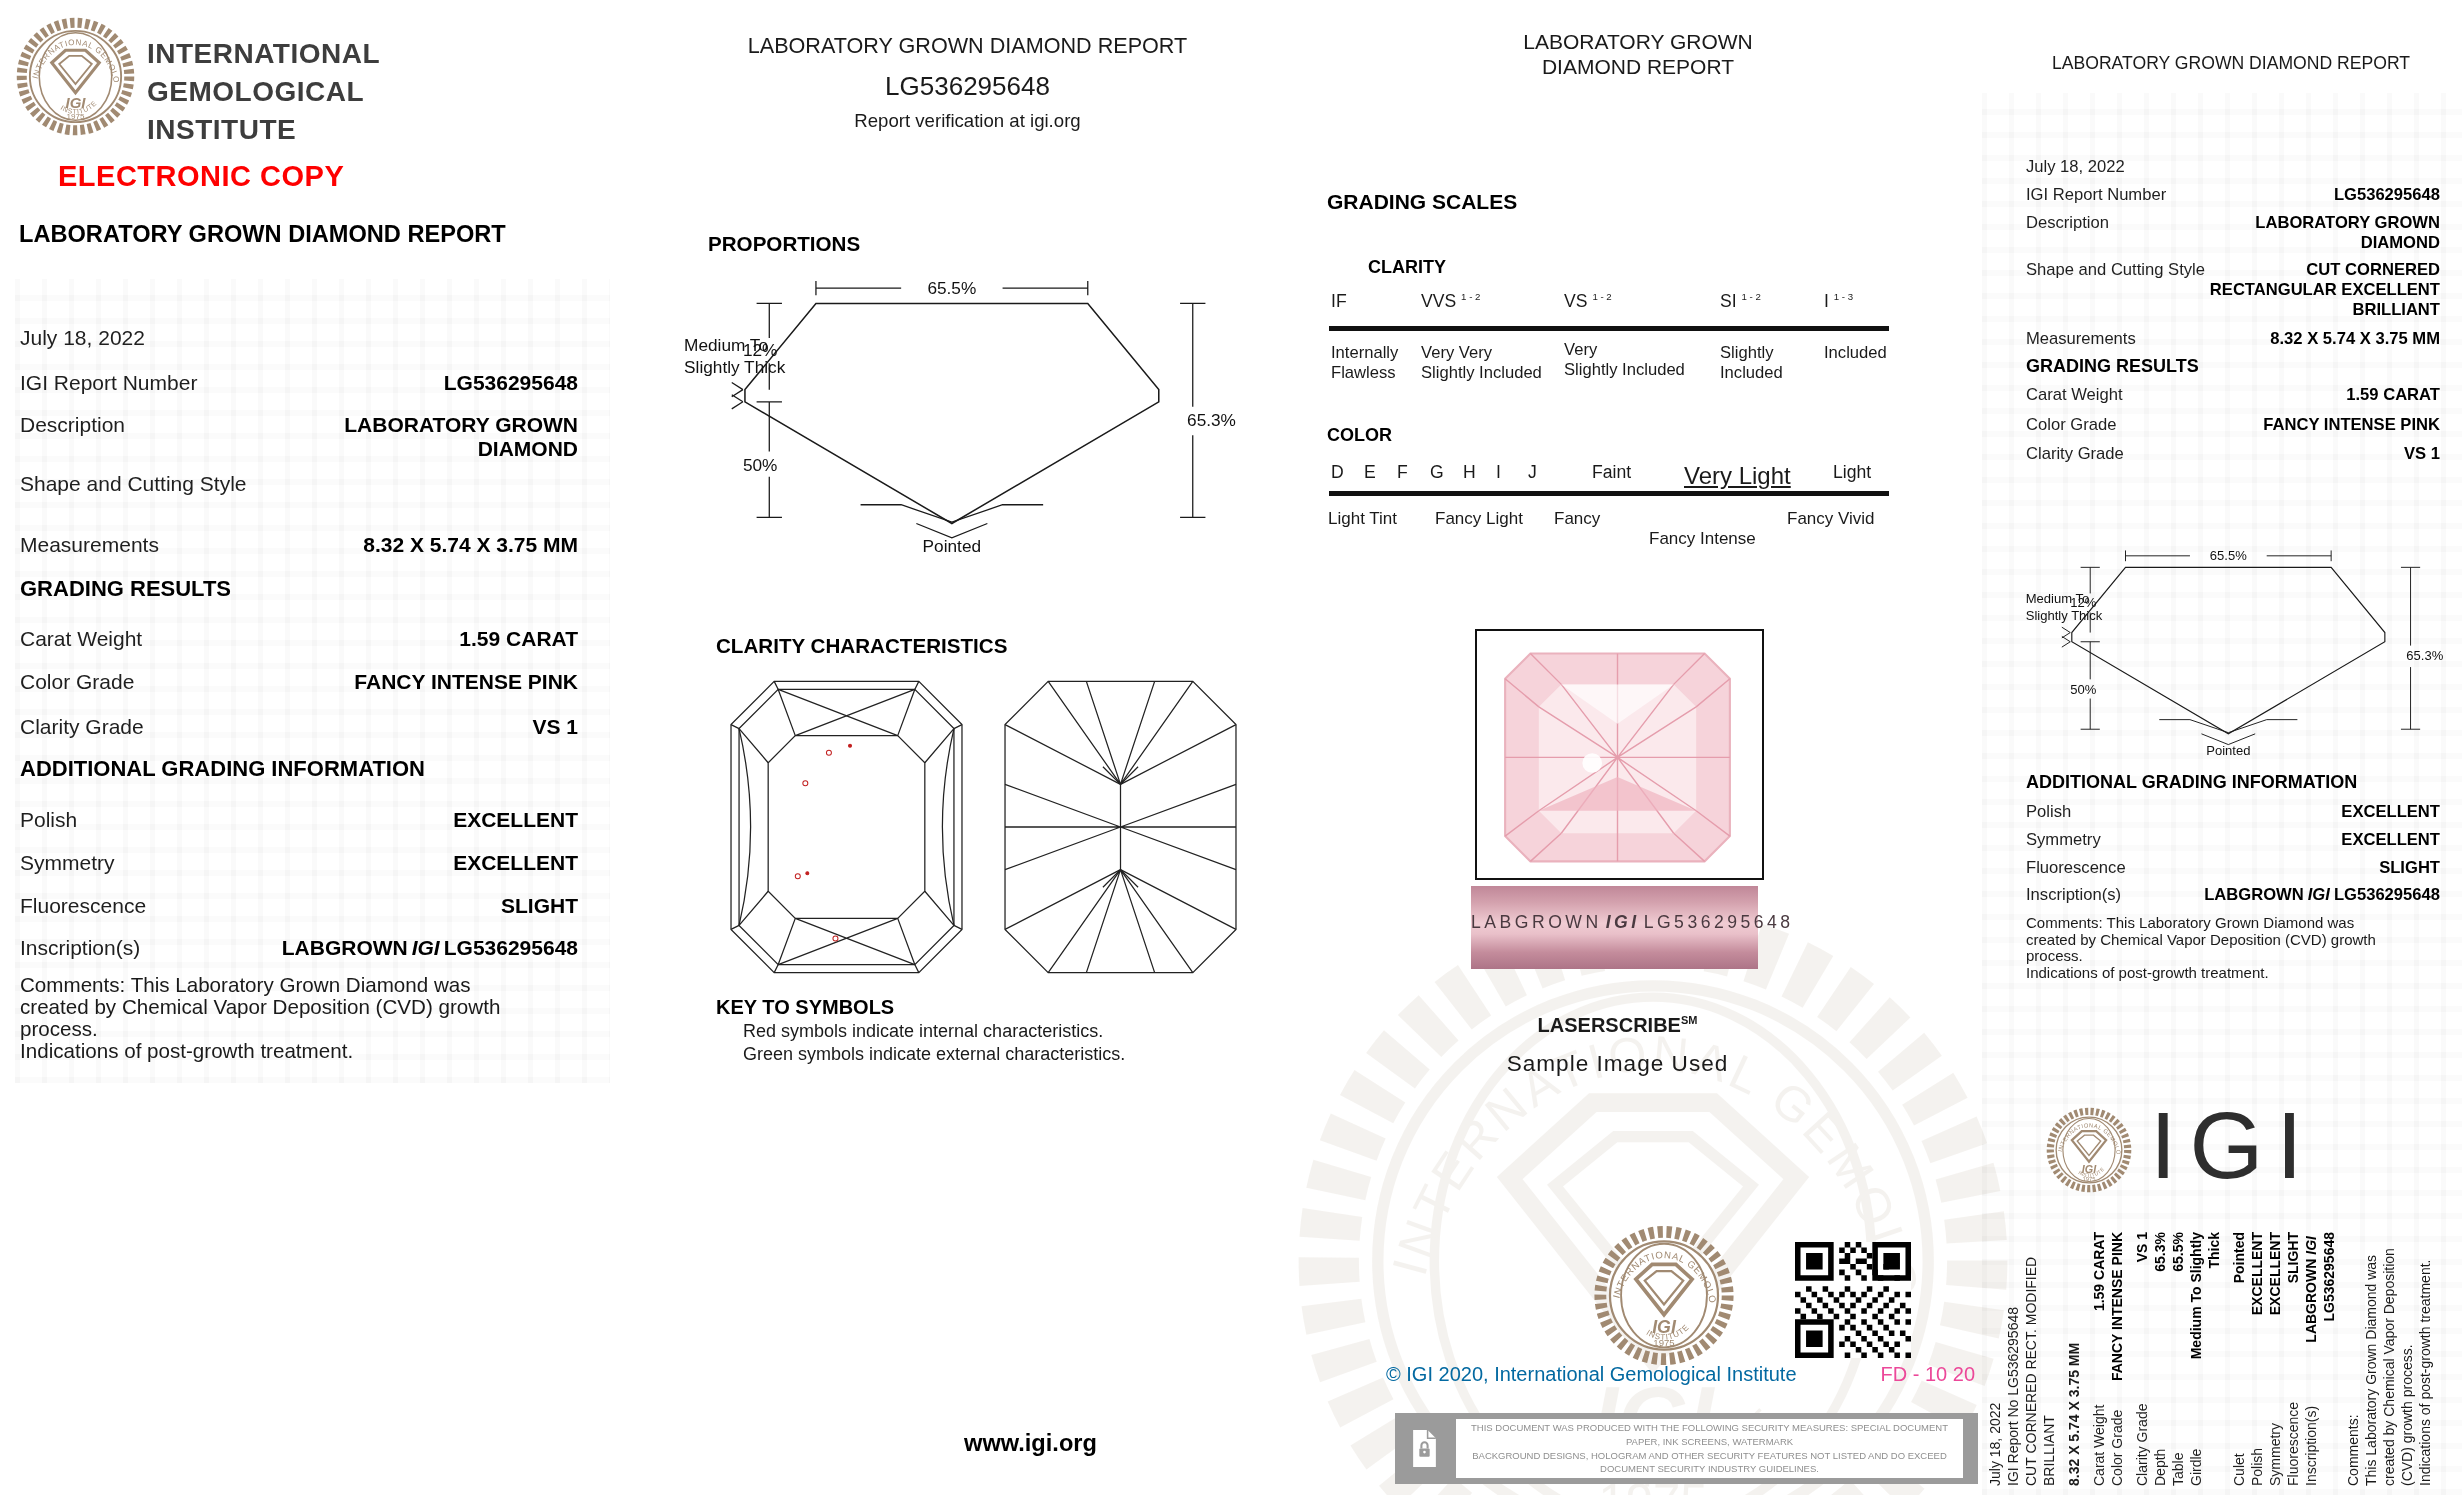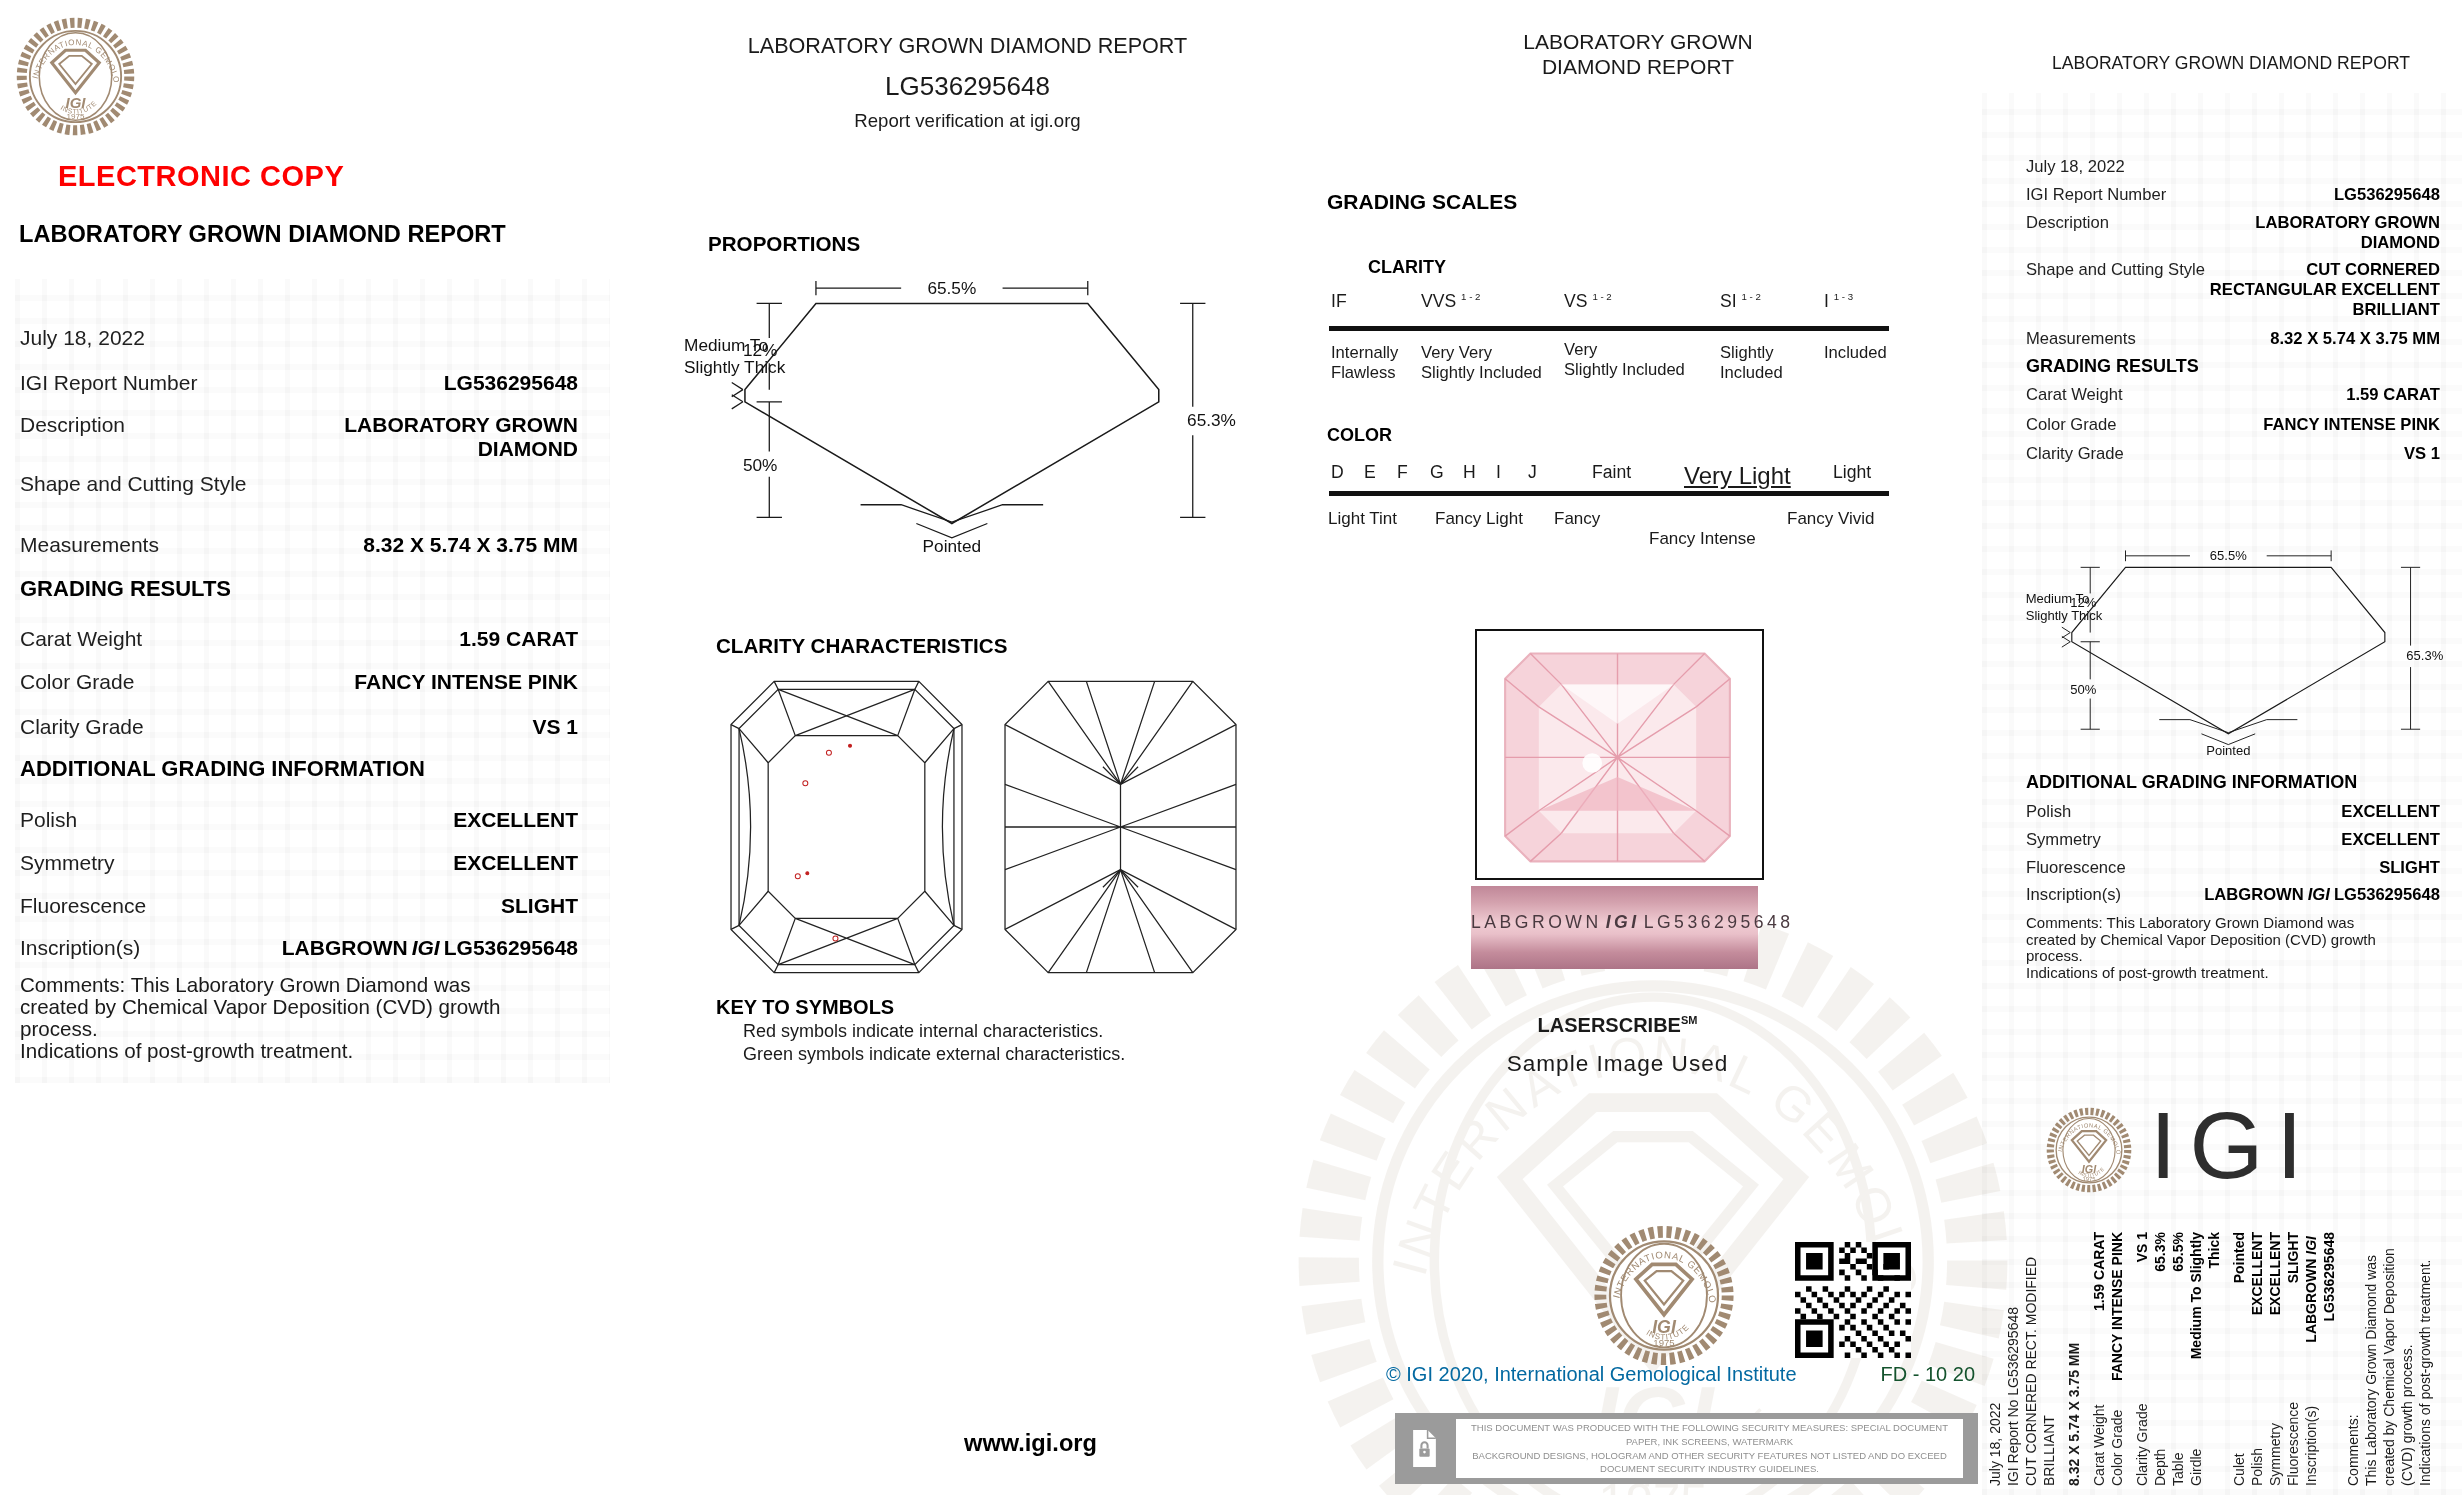--- a/index.html
+++ b/index.html
@@ -69,20 +69,25 @@
         </g>
       </symbol>
     </defs>
   </svg>
 
   <div class="abs band" style="left:15px;top:279px;width:595px;height:804px;"></div>
 
   <svg class="abs" style="left:12.6px;top:14px;color:#a18a72;" width="125" height="125" viewBox="0 0 248 248">
       <use href="#seal"></use>
     </svg>
+  <div class="abs" style="left:147px;top:35px;font-size:28px;font-weight:700;color:#3d3d3d;line-height:38px;letter-spacing:0.5px;">
+    <div>INTERNATIONAL</div>
+    <div>GEMOLOGICAL</div>
+    <div>INSTITUTE</div>
+  </div>
   <div class="abs" style="left:58px;top:160px;font-size:29px;font-weight:700;color:#fe0000;letter-spacing:0.5px;">ELECTRONIC COPY</div>
   <div class="abs h" style="left:19px;top:221px;font-size:23.6px;">LABORATORY GROWN DIAMOND REPORT</div>
 
   <div class="row" style="left:20px;top:326px;width:558px;font-size:21px;">
     <span class="lbl">July 18, 2022</span>
   </div>
   <div class="row" style="left:20px;top:371px;width:558px;font-size:21px;">
     <span class="lbl">IGI Report Number</span>
     <span class="val">LG536295648</span>
   </div>
@@ -283,21 +288,21 @@
     <rect width="21" height="21" fill="#fff"></rect>
     <g fill="#000">
       <path d="M0,0h7v7h-7z M1,1v5h5v-5z M2,2h3v3h-3z" fill-rule="evenodd"></path>
       <path d="M14,0h7v7h-7z M15,1v5h5v-5z M16,2h3v3h-3z" fill-rule="evenodd"></path>
       <path d="M0,14h7v7h-7z M1,15v5h5v-5z M2,16h3v3h-3z" fill-rule="evenodd"></path>
       <path d="M9,0h1v1h-1z M11,0h1v1h-1z M8,1h1v1h-1z M10,1h1v1h-1z M12,1h1v1h-1z M9,2h1v1h-1z M13,2h1v1h-1z M8,3h1v1h-1z M9,3h1v1h-1z M11,3h1v1h-1z M12,3h1v1h-1z M10,4h1v1h-1z M13,4h1v1h-1z M16,4h1v1h-1z M8,5h1v1h-1z M11,5h1v1h-1z M14,5h1v1h-1z M9,6h1v1h-1z M12,6h1v1h-1z M15,6h1v1h-1z M18,6h1v1h-1z M2,8h1v1h-1z M5,8h1v1h-1z M9,8h1v1h-1z M13,8h1v1h-1z M16,8h1v1h-1z M0,9h1v1h-1z M3,9h1v1h-1z M6,9h1v1h-1z M8,9h1v1h-1z M10,9h1v1h-1z M12,9h1v1h-1z M15,9h1v1h-1z M18,9h1v1h-1z M20,9h1v1h-1z M1,10h1v1h-1z M4,10h1v1h-1z M7,10h1v1h-1z M11,10h1v1h-1z M14,10h1v1h-1z M17,10h1v1h-1z M2,11h1v1h-1z M5,11h1v1h-1z M8,11h1v1h-1z M10,11h1v1h-1z M13,11h1v1h-1z M16,11h1v1h-1z M19,11h1v1h-1z M0,12h1v1h-1z M3,12h1v1h-1z M6,12h1v1h-1z M9,12h1v1h-1z M12,12h1v1h-1z M15,12h1v1h-1z M18,12h1v1h-1z M20,12h1v1h-1z M1,13h1v1h-1z M4,13h1v1h-1z M7,13h1v1h-1z M10,13h1v1h-1z M14,13h1v1h-1z M17,13h1v1h-1z M9,14h1v1h-1z M12,14h1v1h-1z M15,14h1v1h-1z M18,14h1v1h-1z M20,14h1v1h-1z M8,15h1v1h-1z M10,15h1v1h-1z M13,15h1v1h-1z M16,15h1v1h-1z M11,16h1v1h-1z M14,16h1v1h-1z M17,16h1v1h-1z M19,16h1v1h-1z M9,17h1v1h-1z M12,17h1v1h-1z M15,17h1v1h-1z M20,17h1v1h-1z M8,18h1v1h-1z M10,18h1v1h-1z M13,18h1v1h-1z M16,18h1v1h-1z M18,18h1v1h-1z M11,19h1v1h-1z M14,19h1v1h-1z M17,19h1v1h-1z M9,20h1v1h-1z M12,20h1v1h-1z M15,20h1v1h-1z M18,20h1v1h-1z M20,20h1v1h-1z"></path>
     </g>
   </svg>
 
   <div class="abs" style="left:1386px;top:1363px;font-size:20px;color:#0369a1;">© IGI 2020, International Gemological Institute</div>
-  <div class="abs" style="left:1859px;top:1363px;width:116px;text-align:right;font-size:20px;color:#14532d;">FD - 10 20</div>
+  <div class="abs" style="left:1859px;top:1363px;width:116px;text-align:right;font-size:20px;color:#ec4899;">FD - 10 20</div>
 
   <div class="abs" style="left:1395px;top:1413px;width:583px;height:71px;background:#9b9b9b;">
     <svg class="abs" style="left:14px;top:9px;" width="31" height="53" viewBox="0 0 60 80">
       <path d="M8,4 H36 L52,20 V76 H8 Z" fill="#fff"></path>
       <path d="M36,4 V20 H52" fill="none" stroke="#9b9b9b" stroke-width="3"></path>
       <rect x="20" y="40" width="20" height="16" rx="2" fill="#9b9b9b"></rect>
       <path d="M24,40 v-6 a6,6 0 0 1 12,0 v6" fill="none" stroke="#9b9b9b" stroke-width="4"></path>
       <circle cx="30" cy="47" r="2.5" fill="#fff"></circle>
     </svg>
     <div class="abs" style="left:61px;top:6px;width:507px;height:59px;background:#fff;">

